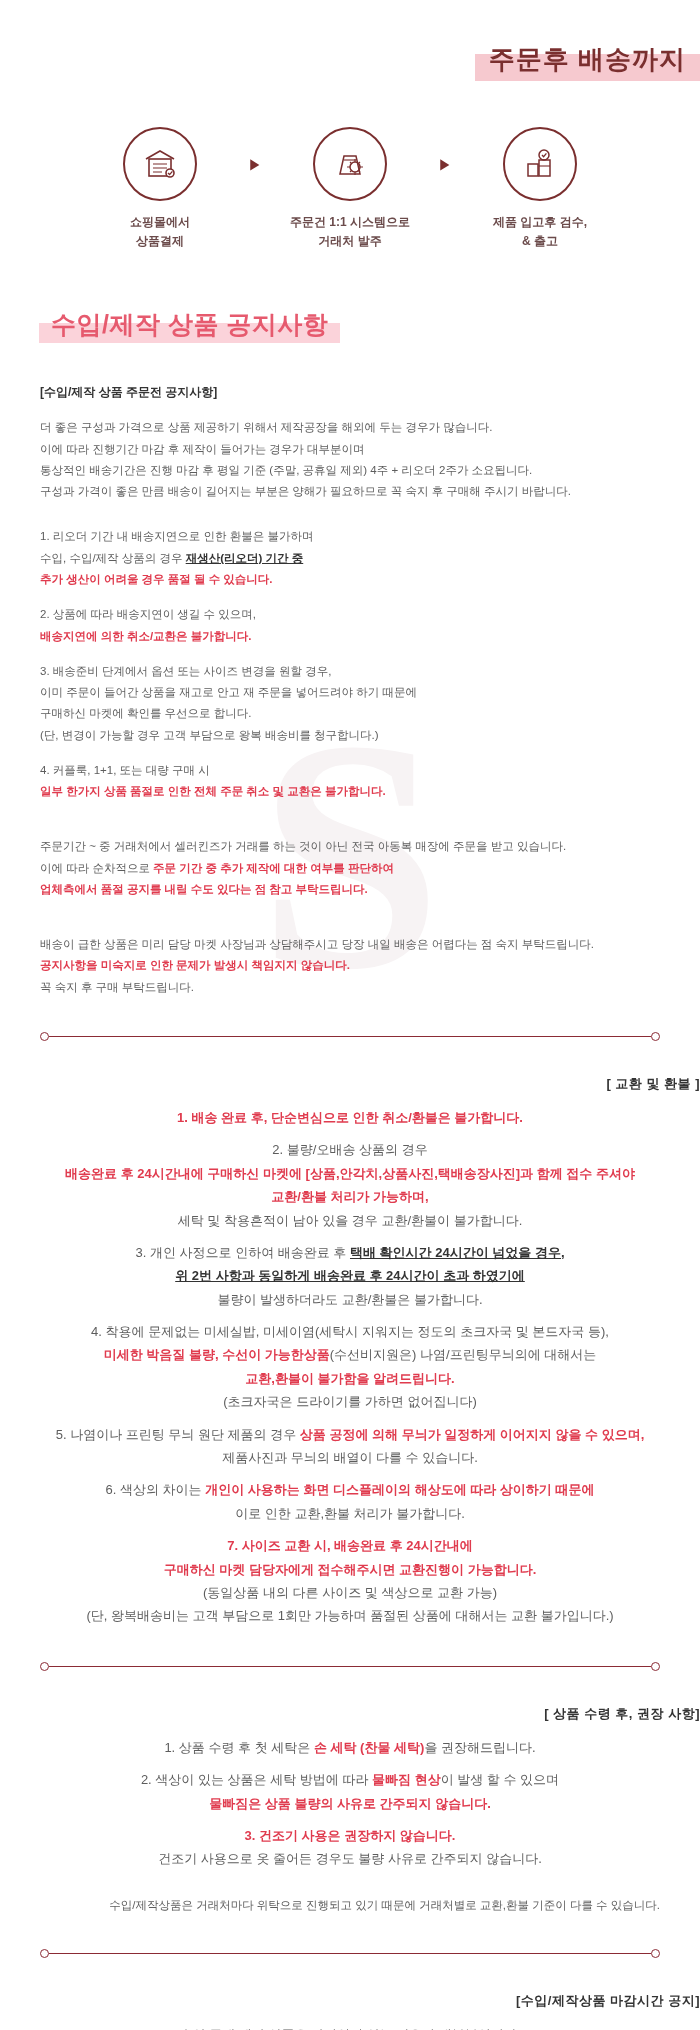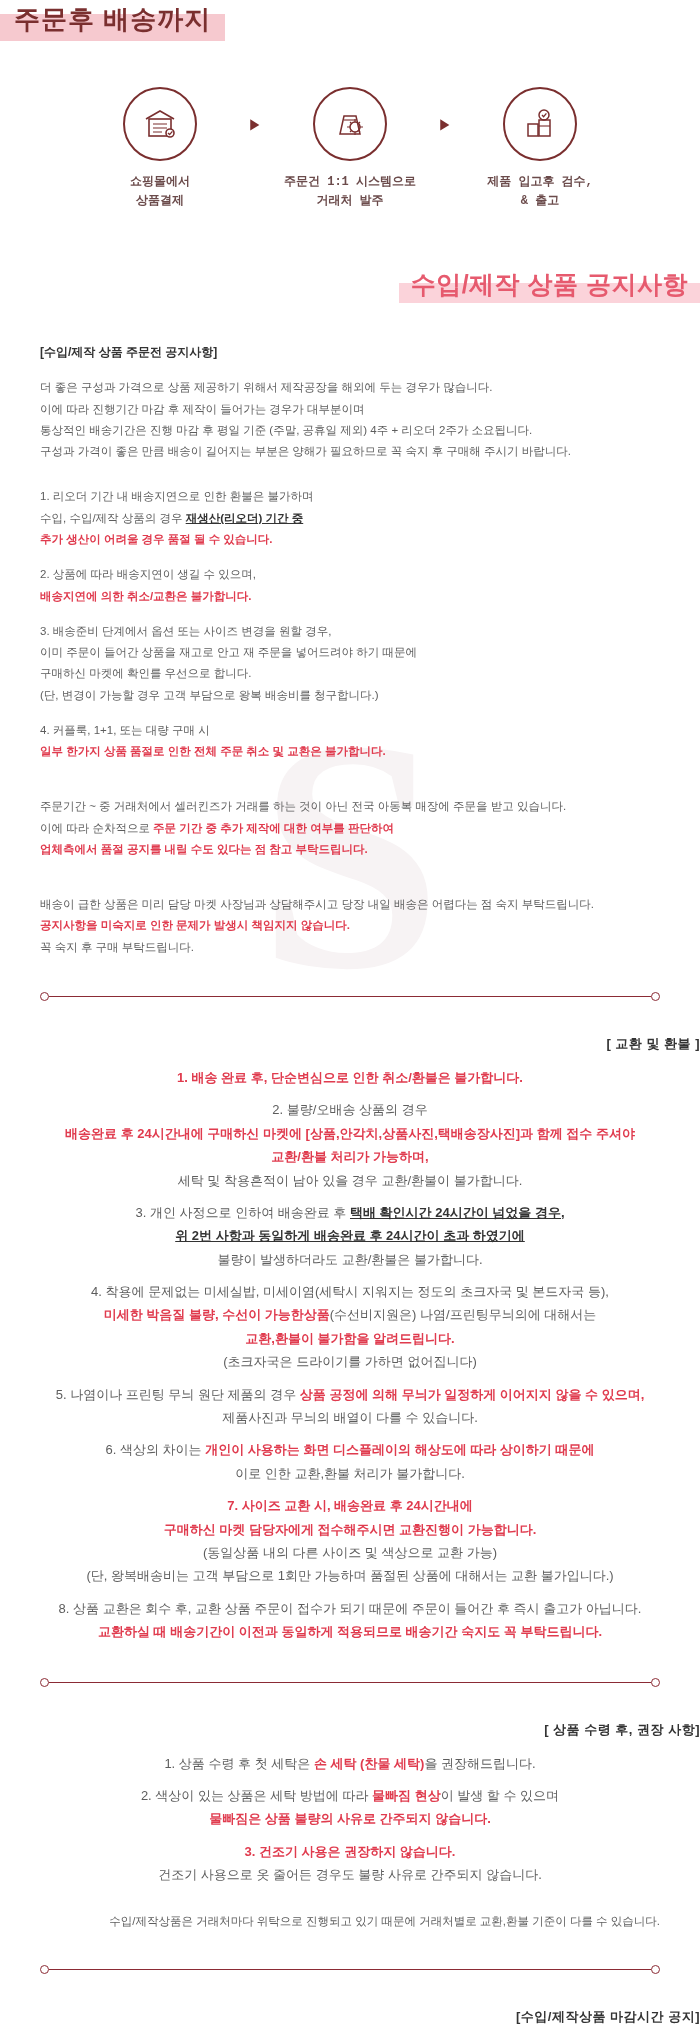--- a/index.html
+++ b/index.html
@@ -28,21 +28,22 @@
     color:#f7f3f4;
     font-family:"Liberation Serif", serif;
     font-weight:700;
     z-index:0;
     user-select:none;
   }
   .content{position:relative;z-index:2;}
 
   
   .top-title-wrap{
-    text-align:left;
+    text-align:right;
+    padding-top:40px;
   }
   .top-title{
     display:inline-block;
     font-size:26px;
     font-weight:700;
     color:#7a2f2f;
     letter-spacing:1px;
     padding:2px 14px 4px;
     background:linear-gradient(to bottom, rgba(255,255,255,0) 0%, rgba(255,255,255,0) 35%, #f6c9cf 35%, #f6c9cf 100%);
   }
@@ -51,21 +52,20 @@
   .steps{
     margin:46px auto 0;
     width:560px;
     display:flex;
     align-items:flex-start;
     justify-content:center;
   }
   .step{
     width:150px;
     text-align:center;
-    font-family:Liberation Mono, monospace;
   }
   .circle{
     width:74px;height:74px;
     margin:0 auto 12px;
     border:2px solid #7a2f2f;
     border-radius:50%;
     display:flex;align-items:center;justify-content:center;
     box-sizing:border-box;
   }
   .circle svg{display:block;}
@@ -78,21 +78,21 @@
   .arrow{
     width:40px;
     padding-top:30px;
     text-align:center;
     color:#7a2f2f;
     font-size:14px;
   }
 
   
   .sec-title-wrap{
-    text-align:right;
+    text-align:left;
     margin-top:58px;
     margin-left:39px;
   }
   .sec-title{
     display:inline-block;
     font-size:25px;
     font-weight:700;
     color:#e65a6e;
     letter-spacing:0.5px;
     padding:0 12px 2px;
@@ -331,24 +331,20 @@
       이로 인한 교환,환불 처리가 불가합니다.
     </div>
 
     <div class="item">
       <span class="red">7. 사이즈 교환 시, 배송완료 후 24시간내에</span><br>
       <span class="red">구매하신 마켓 담당자에게 접수해주시면 교환진행이 가능합니다.</span><br>
       (동일상품 내의 다른 사이즈 및 색상으로 교환 가능)<br>
       (단, 왕복배송비는 고객 부담으로 1회만 가능하며 품절된 상품에 대해서는 교환 불가입니다.)
     </div>
 
-    <div class="item">
-      8. 상품 교환은 회수 후, 교환 상품 주문이 접수가 되기 때문에 주문이 들어간 후 즉시 출고가 아닙니다.<br>
-      <span class="red">교환하실 때 배송기간이 이전과 동일하게 적용되므로 배송기간 숙지도 꼭 부탁드립니다.</span>
-    </div>
 
     <div class="divider">
       <div class="dot l"></div>
       <div class="line"></div>
       <div class="dot r"></div>
     </div>
 
     <div class="h2">[ 상품 수령 후, 권장 사항]</div>
 
     <div class="item">

